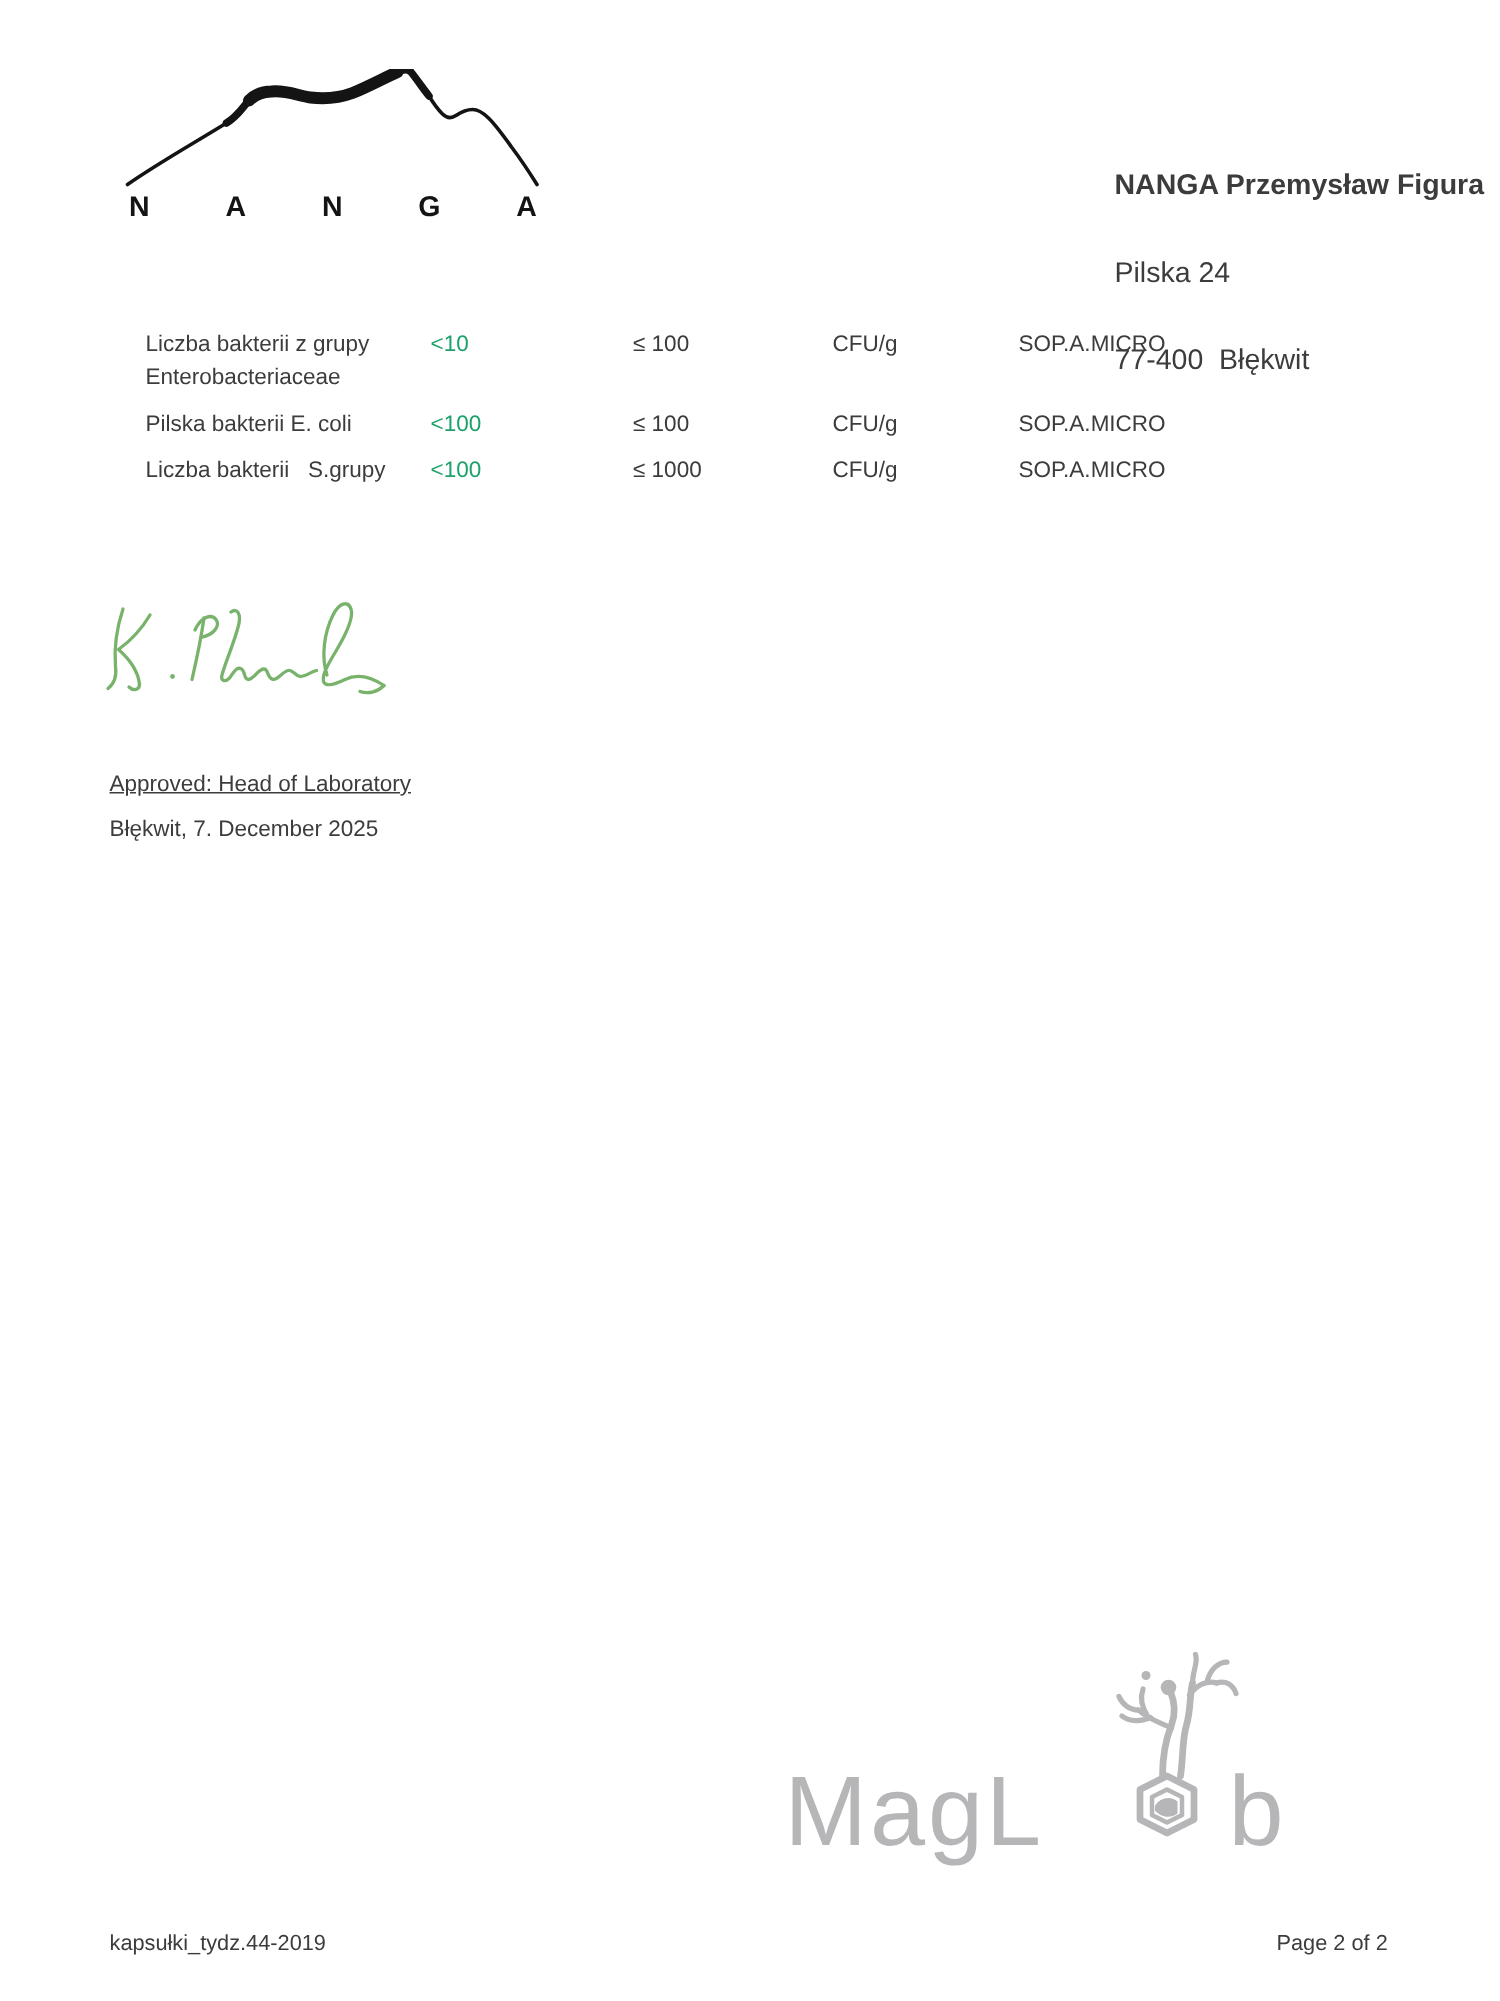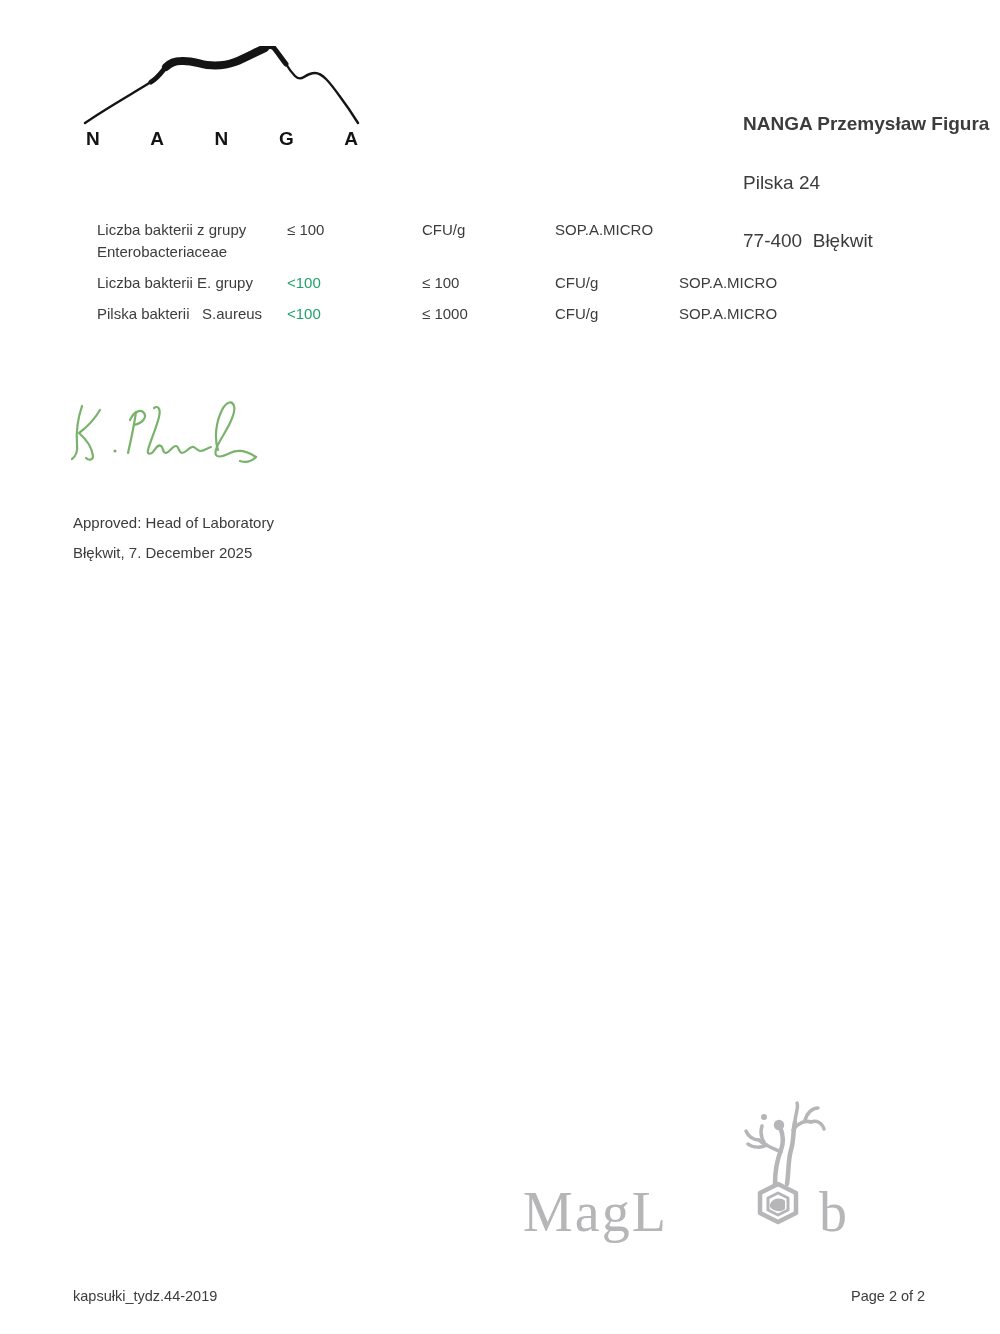--- a/index.html
+++ b/index.html
@@ -34,27 +34,27 @@
     line-height:22px;
     margin-bottom:9px;
     margin-left:16px;
   }
   .cell { white-space:pre-wrap; }
   .cell.result { color:#1fa26b; }
 
   
   .signature-svg { position:absolute; left:68px; top:398px; }
   .approval { position:absolute; left:73px; top:514px; font-size:15px; }
-  .approval .approved-line { margin-bottom:13px; }
+  .approval .approved-line { margin-bottom:13px;text-decoration:underline; }
 
   
   .maglab { position:absolute; left:523px; top:1100px; width:366px; height:140px; color:#b6b6b8; }
   .maglab .word {
     position:absolute; bottom:0; line-height:1;
-    font-family:Liberation Serif, serif; font-size:56px; letter-spacing:2px;
+    font-family:Liberation Sans, sans-serif; font-size:66px; letter-spacing:2px;
   }
   .maglab .word-left { left:0; }
   .maglab .word-right { left:296px; }
   .maglab-tree { position:absolute; left:212px; top:0; }
 
   
   .footer-left  { position:absolute; left:73px;  top:1288px; font-size:14.5px; }
   .footer-right { position:absolute; left:851px; top:1288px; font-size:14.5px;text-align:right; }
 </style>
 </head>
@@ -79,33 +79,34 @@
 
   <div class="address">
     <div class="company-name">NANGA Przemysław Figura</div>
     <div>Pilska 24</div>
     <div>77-400  Błękwit</div>
   </div>
 
   <div class="results-table">
     <div class="t-row">
       <div class="cell param">Liczba bakterii z grupy Enterobacteriaceae</div>
+      <div class="cell result">&lt;10</div>
       <div class="cell limit">≤ 100</div>
       <div class="cell unit">CFU/g</div>
       <div class="cell method">SOP.A.MICRO</div>
     </div>
     <div class="t-row">
-      <div class="cell param">Liczba bakterii E. grupy</div>
+      <div class="cell param">Pilska bakterii E. coli</div>
       <div class="cell result">&lt;100</div>
       <div class="cell limit">≤ 100</div>
       <div class="cell unit">CFU/g</div>
       <div class="cell method">SOP.A.MICRO</div>
     </div>
     <div class="t-row">
-      <div class="cell param">Pilska bakterii   S.aureus</div>
+      <div class="cell param">Liczba bakterii   S.grupy</div>
       <div class="cell result">&lt;100</div>
       <div class="cell limit">≤ 1000</div>
       <div class="cell unit">CFU/g</div>
       <div class="cell method">SOP.A.MICRO</div>
     </div>
   </div>
 
   <svg class="signature-svg" width="195" height="70" viewBox="0 0 195 70" fill="none" stroke="#79b36b" stroke-width="2.2" stroke-linecap="round" stroke-linejoin="round">
     <path d="M14,8 C10,20 8,34 9,46 C10,54 8,58 4,61"></path>
     <path d="M32,12 C26,22 18,30 11,35 C19,42 24,50 25,58 C25,62 21,63 18,60"></path>

